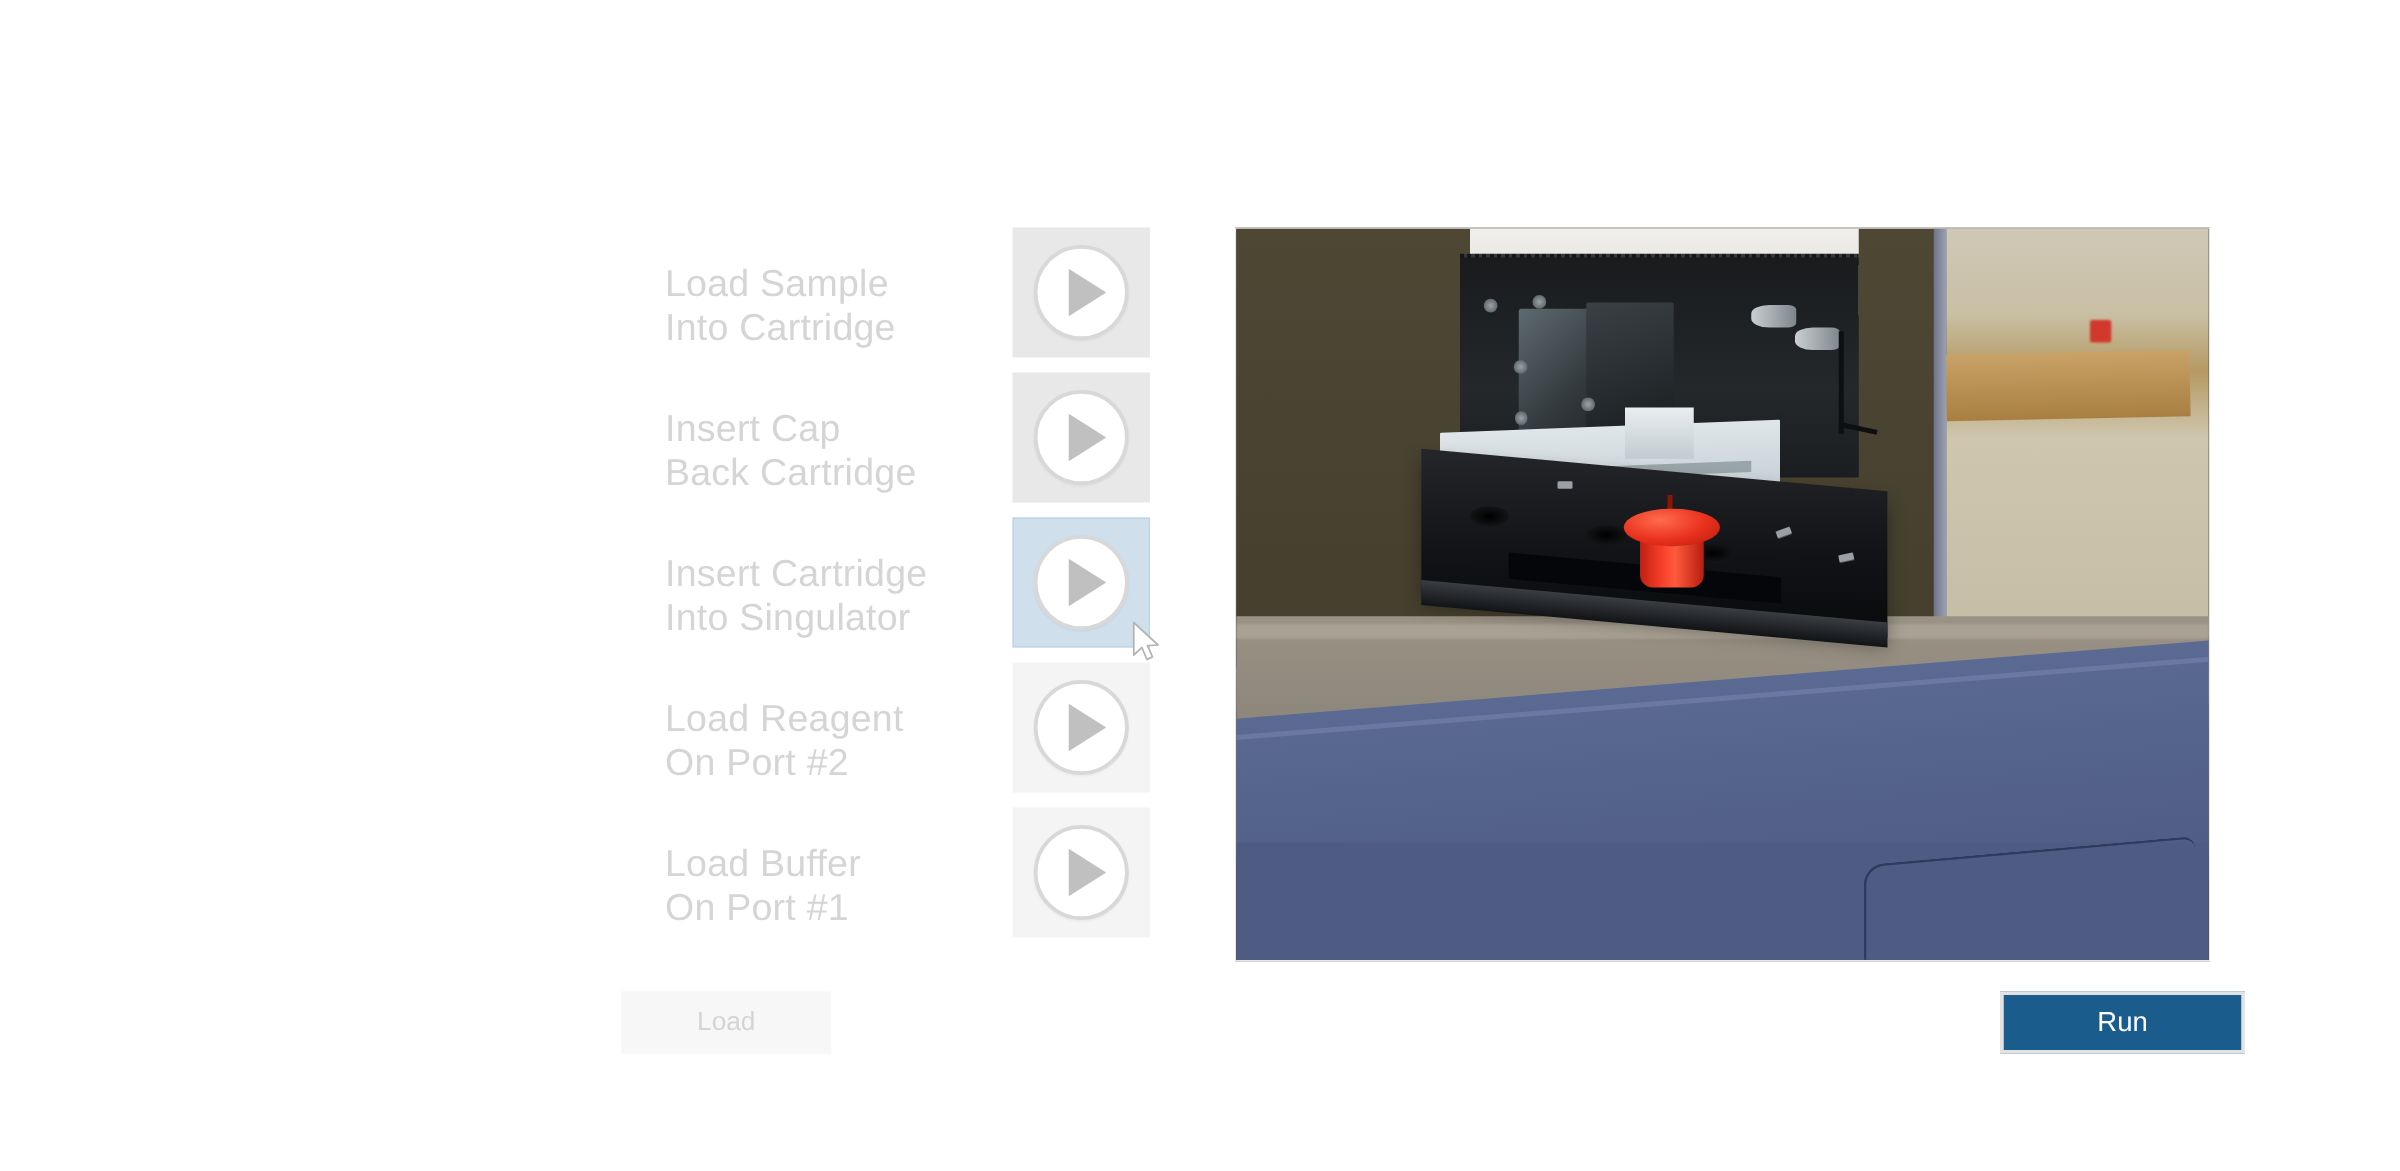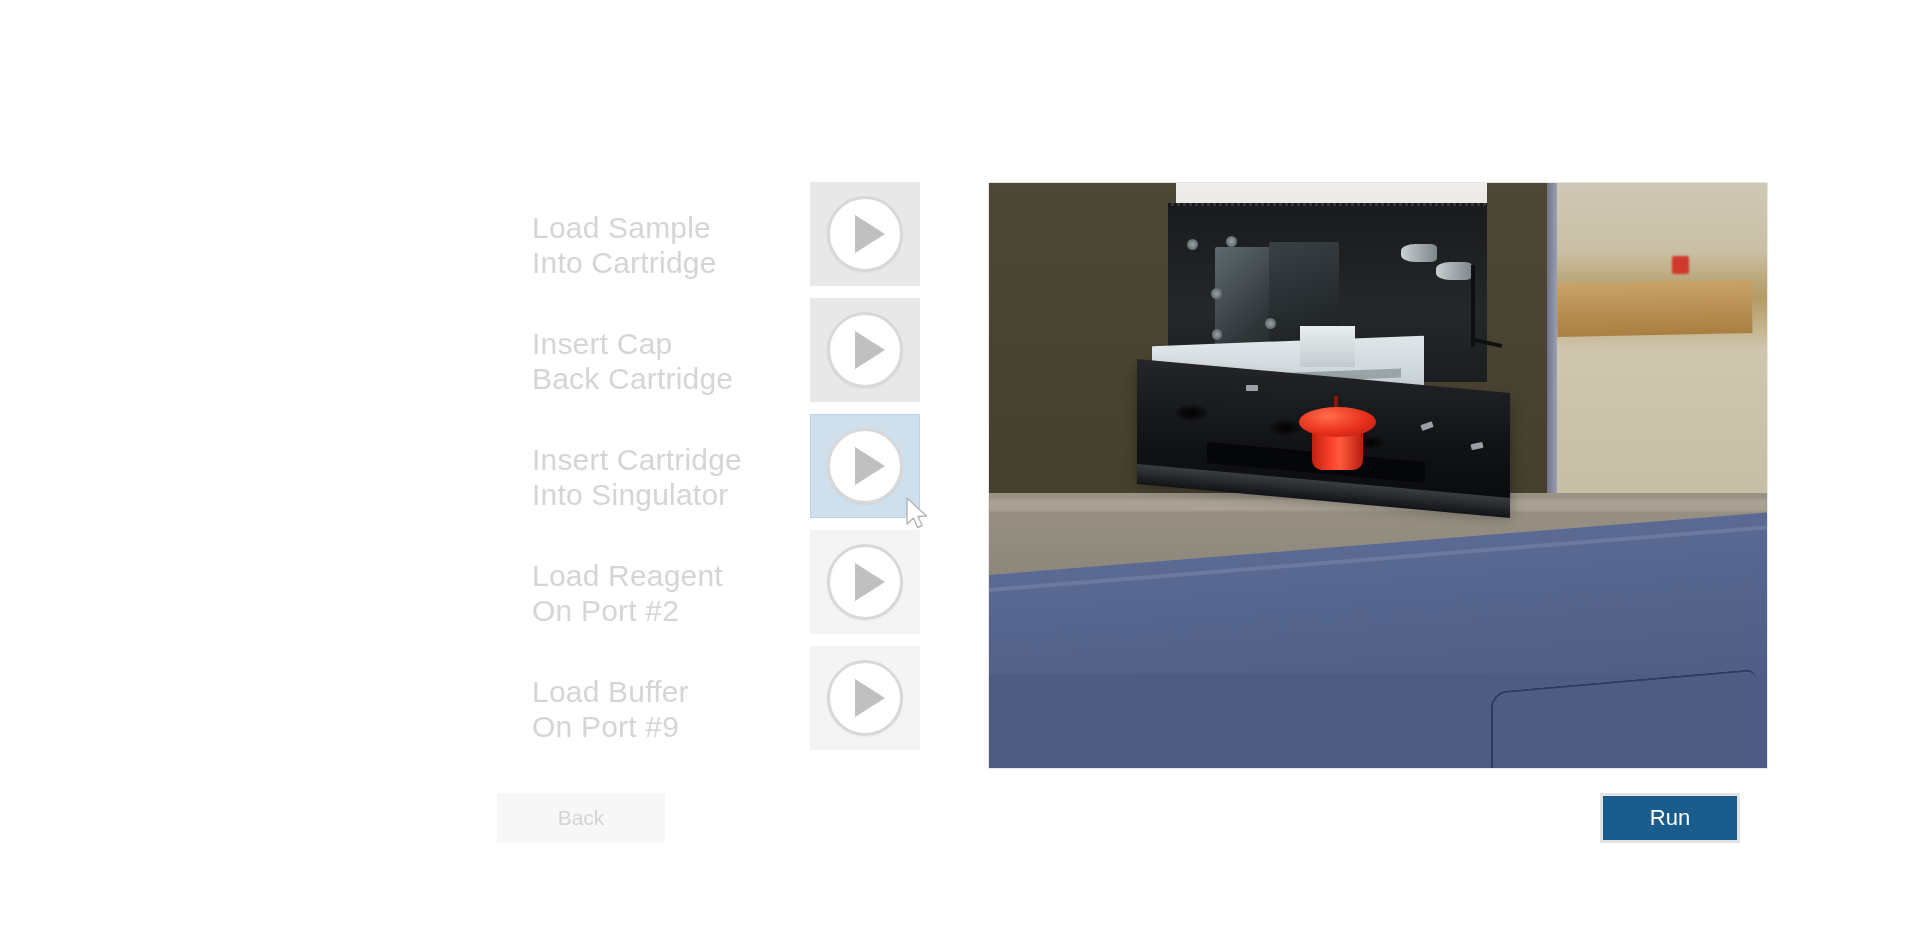--- a/index.html
+++ b/index.html
@@ -305,21 +305,21 @@
     font-family: "Liberation Sans", sans-serif;
     cursor: default;
     display: flex; align-items: center; justify-content: center;
     user-select: none;
   }
 
   .run-btn {
     position: absolute;
     left: 1600px;
     top: 793px;
-    width: 140px;
+    width: 196px;
     height: 50px;
     background: #1a5c8c;
     border: 3px solid #e3e3e3;
     color: #ffffff;
     font-size: 22px;
     font-family: "Liberation Sans", sans-serif;
     cursor: pointer;
     display: flex; align-items: center; justify-content: center;
     user-select: none;
   }
@@ -366,21 +366,21 @@
 On Port #2</div>
       <div class="play-btn dim">
         <div class="play-circle">
           <div class="play-tri"></div>
         </div>
       </div>
     </div>
 
     <div class="step-row r4">
       <div class="step-label">Load Buffer
-On Port #9</div>
+On Port #1</div>
       <div class="play-btn dim">
         <div class="play-circle">
           <div class="play-tri"></div>
         </div>
       </div>
     </div>
 
   </div>
 
   <svg class="cursor" viewBox="0 0 26 34">
@@ -435,17 +435,17 @@
       <div class="cap-body"></div>
       <div class="cap-top"></div>
 
       <div class="blue-body"></div>
       <div class="blue-body2"></div>
       <div class="blue-top-edge"></div>
       <div class="door-seam"></div>
     </div>
   </div>
 
-  <div class="back-btn">Back</div>
+  <div class="back-btn">Load</div>
 
   <div class="run-btn">Run</div>
 
 </div>
 
 </body></html>

